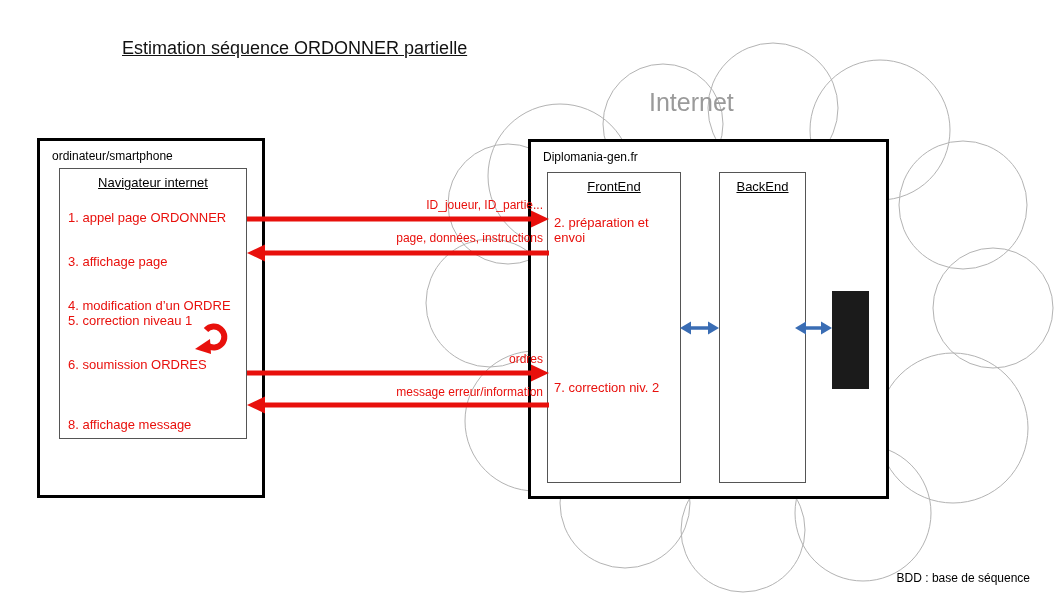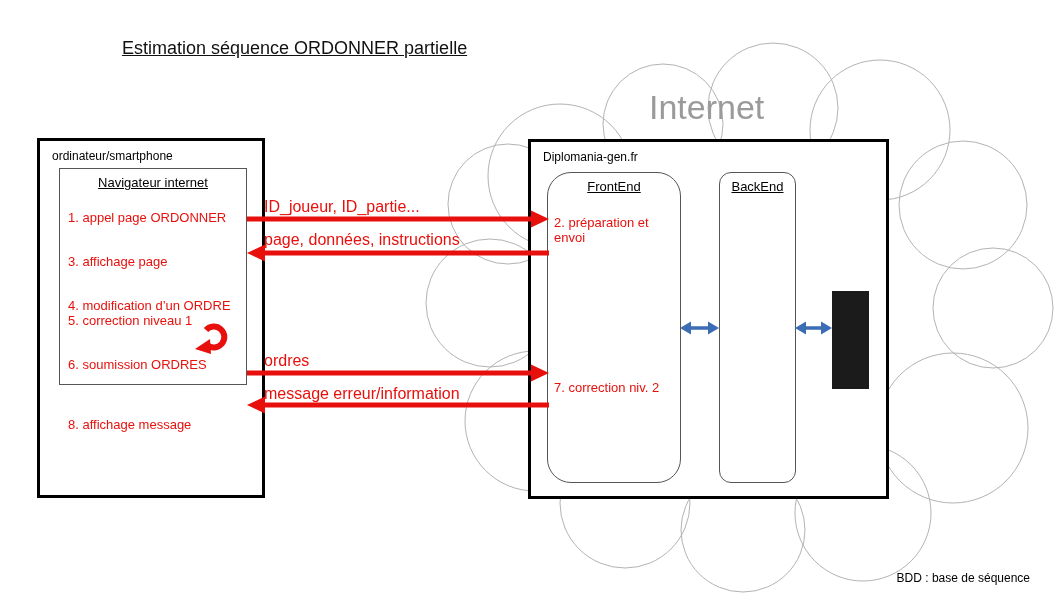--- a/index.html
+++ b/index.html
@@ -26,66 +26,66 @@
   .arrow-layer{z-index:3;}
 
   .page-title{
     position:absolute;left:122px;top:30px;z-index:1;
     font-size:18px;color:#111;
     text-decoration:underline;
     white-space:nowrap;
   }
   .internet-label{
     position:absolute;left:649px;top:80px;z-index:1;
-    font-size:34px;color:var(--internet-gray);
+    font-size:25px;color:var(--internet-gray);
     white-space:nowrap;
   }
 
   .outer-box{
     position:absolute;z-index:2;
     background:#ffffff;
     border:3px solid #000;
   }
   .client-box{left:37px;top:130px;width:228px;height:360px;padding-left:48px;}
   .server-box{left:528px;top:131px;width:361px;height:360px;}
   .outer-box-label{
     position:absolute;left:12px;top:8px;
     font-size:12px;color:#000;white-space:nowrap;
   }
 
   .inner-box{
     position:absolute;
     background:#ffffff;
     border:1px solid #555;
   }
-  .browser-box{left:19px;top:27px;width:188px;height:217px;}
-  .frontend-box{left:16px;top:30px;width:134px;height:311px;border-radius:24px;}
-  .backend-box{left:188px;top:30px;width:77px;height:311px;border-radius:12px;}
+  .browser-box{left:19px;top:27px;width:188px;height:271px;}
+  .frontend-box{left:16px;top:30px;width:134px;height:311px;}
+  .backend-box{left:188px;top:30px;width:87px;height:311px;}
   .inner-box-title{
     margin-top:6px;text-align:center;
     font-size:13px;color:#000;
     text-decoration:underline;
     white-space:nowrap;
   }
   .step{
     position:absolute;left:8px;
     font-size:13px;line-height:15px;color:var(--red);
     white-space:nowrap;
   }
   .step.wrap{white-space:normal;width:118px;}
 
   .bdd-rect{
     position:absolute;left:301px;top:149px;width:37px;height:98px;
     background:var(--database-black);
   }
 
   .msg-label{
-    position:absolute;left:264px;width:302px;z-index:4;
-    text-align:left;
-    font-size:16px;color:var(--red);
+    position:absolute;left:241px;width:302px;z-index:4;
+    text-align:right;
+    font-size:12px;color:var(--red);
     white-space:nowrap;
   }
   .footnote{
     position:absolute;right:28px;top:563px;z-index:4;
     font-size:12px;color:#000;white-space:nowrap;
   }
 
   .cloud-circle{fill:none;stroke:var(--cloud-stroke);stroke-width:1;}
   .red-line{stroke:var(--red);stroke-width:5;}
   .red-head{fill:var(--red);}

